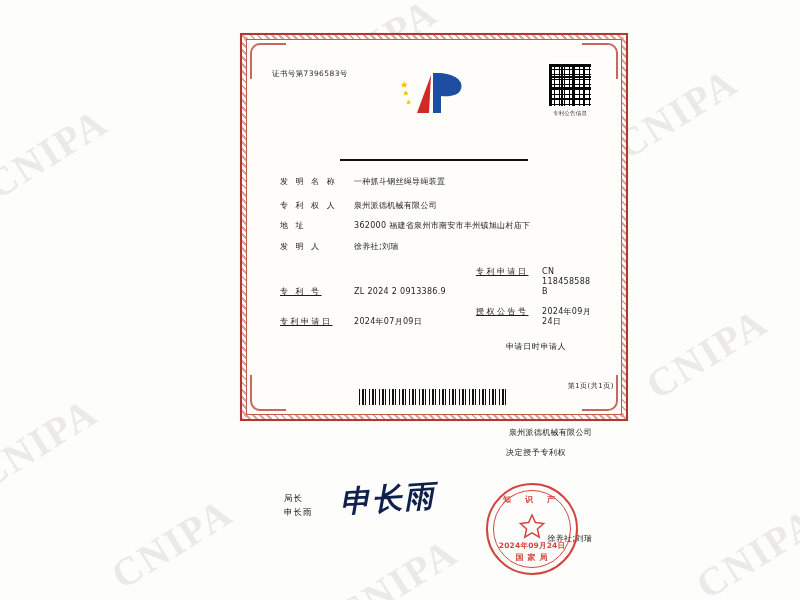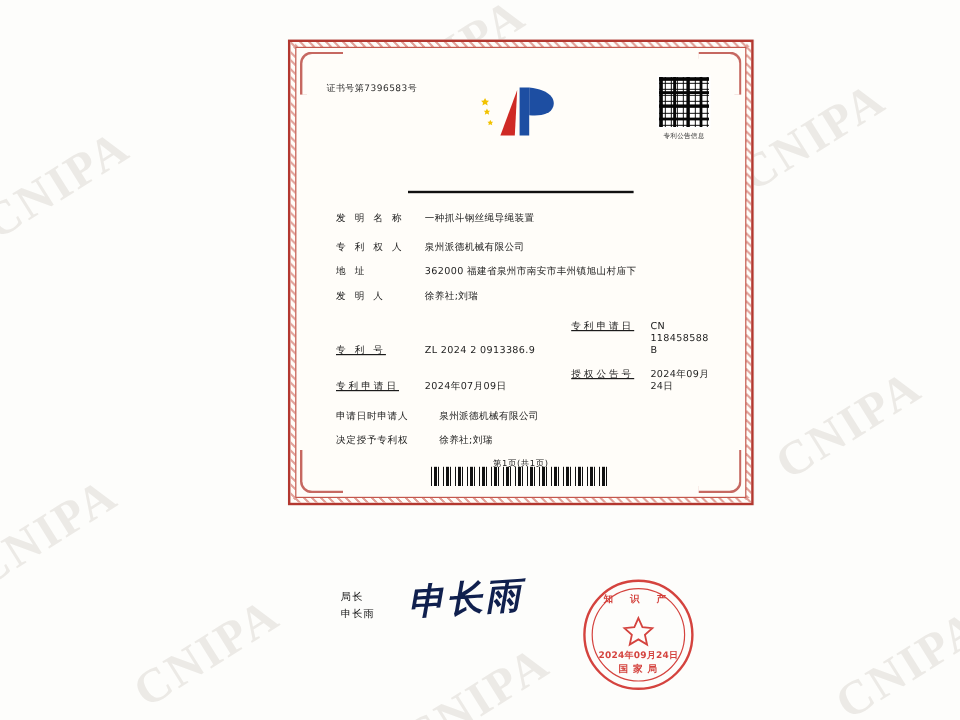--- a/index.html
+++ b/index.html
@@ -196,21 +196,21 @@
   .row.two-col { display: flex; }
   .row.two-col .cell {
     display: flex;
     align-items: baseline;
   }
   .row.two-col .cell.left { width: 196px; flex: 0 0 196px; }
   .row.two-col .cell .label { width: 74px; flex: 0 0 74px; text-decoration: underline; }
   .row.two-col .cell.right .label { width: 66px; flex: 0 0 66px; }
 
   .applicant-block { margin-top: 16px; }
-  .applicant-block .row { margin-bottom: 10px; }
+  .applicant-block .row { margin-bottom: 10px; flex-direction: column; }
   .applicant-block .label { width: 86px; flex: 0 0 86px; letter-spacing: .6px; }
 
   
   .legal {
     position: absolute;
     left: 26px;
     right: 22px;
     top: 378px;
     font-size: 7px;
     line-height: 1.9;
@@ -296,21 +296,21 @@
     color: #cf2a25;
     font-weight: bold;
     letter-spacing: .2px;
   }
 
   
   .page-no {
     position: absolute;
     left: 0; right: 0;
     bottom: 16px;
-    text-align: center;
+    text-align: right;
     font-size: 7px;
     color: #222;
     letter-spacing: .5px;
   }
   .barcode {
     position: absolute;
     left: 50%;
     transform: translateX(-50%);
     bottom: 2px;
     width: 150px;

